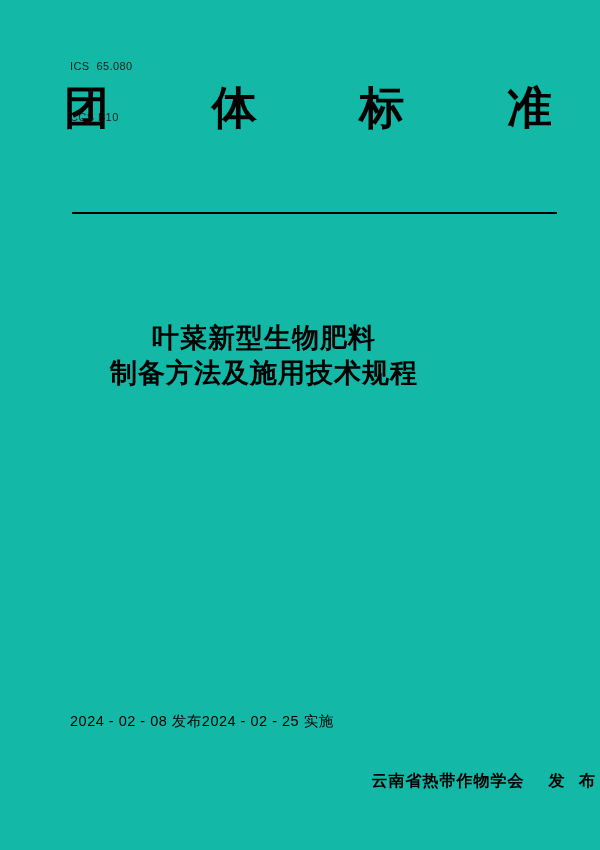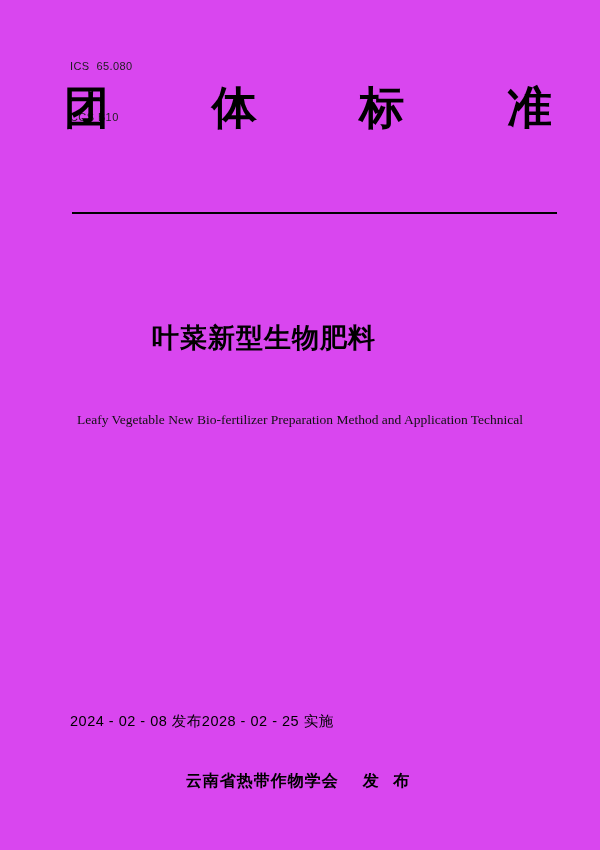--- a/index.html
+++ b/index.html
@@ -1,21 +1,21 @@
 <!DOCTYPE html>
 <html><head>
 <meta charset="utf-8">
 <style>
   html, body { margin: 0; padding: 0; background: #888; }
   .page {
     position: relative;
     width: 600px;
     height: 850px;
     margin: 0 auto;
-    background: #d946ef;
+    background: #14b8a6;
     color: #000000;
     font-family: "Liberation Sans", sans-serif;
     overflow: hidden;
   }
   .ics-block {
     position: absolute;
     top: 24px;
     left: 70px;
     font-size: 11px;
     line-height: 17px;
@@ -79,21 +79,21 @@
     display: flex;
     justify-content: flex-start;
     font-size: 14.5px;
     letter-spacing: 0.5px;
   }
   .publisher {
     position: absolute;
     top: 771px;
     left: 0;
     width: 600px;
-    text-align: center;
+    text-align: right;
     font-size: 16px;
     font-weight: 700;
     letter-spacing: 1px;
   }
   .pub-action {
     margin-left: 24px;
     letter-spacing: 5px;
   }
 </style>
 </head>
@@ -111,28 +111,28 @@
     <span>体</span>
     <span>标</span>
     <span>准</span>
   </div>
 
 
   <div class="rule"></div>
 
   <div class="cn-title">
     <div>叶菜新型生物肥料</div>
+    <div>制备方法及施用技术规程</div>
   </div>
 
   <div class="en-title">
-    <div>Leafy Vegetable New Bio-fertilizer Preparation Method and Application Technical</div>
   </div>
 
   <div class="dates">
     <span>2024 - 02 - 08 发布</span>
-    <span>2028 - 02 - 25 实施</span>
+    <span>2024 - 02 - 25 实施</span>
   </div>
 
   <div class="publisher">
     <span>云南省热带作物学会</span><span class="pub-action">发 布</span>
   </div>
 
 </div>
 
 </body></html>

